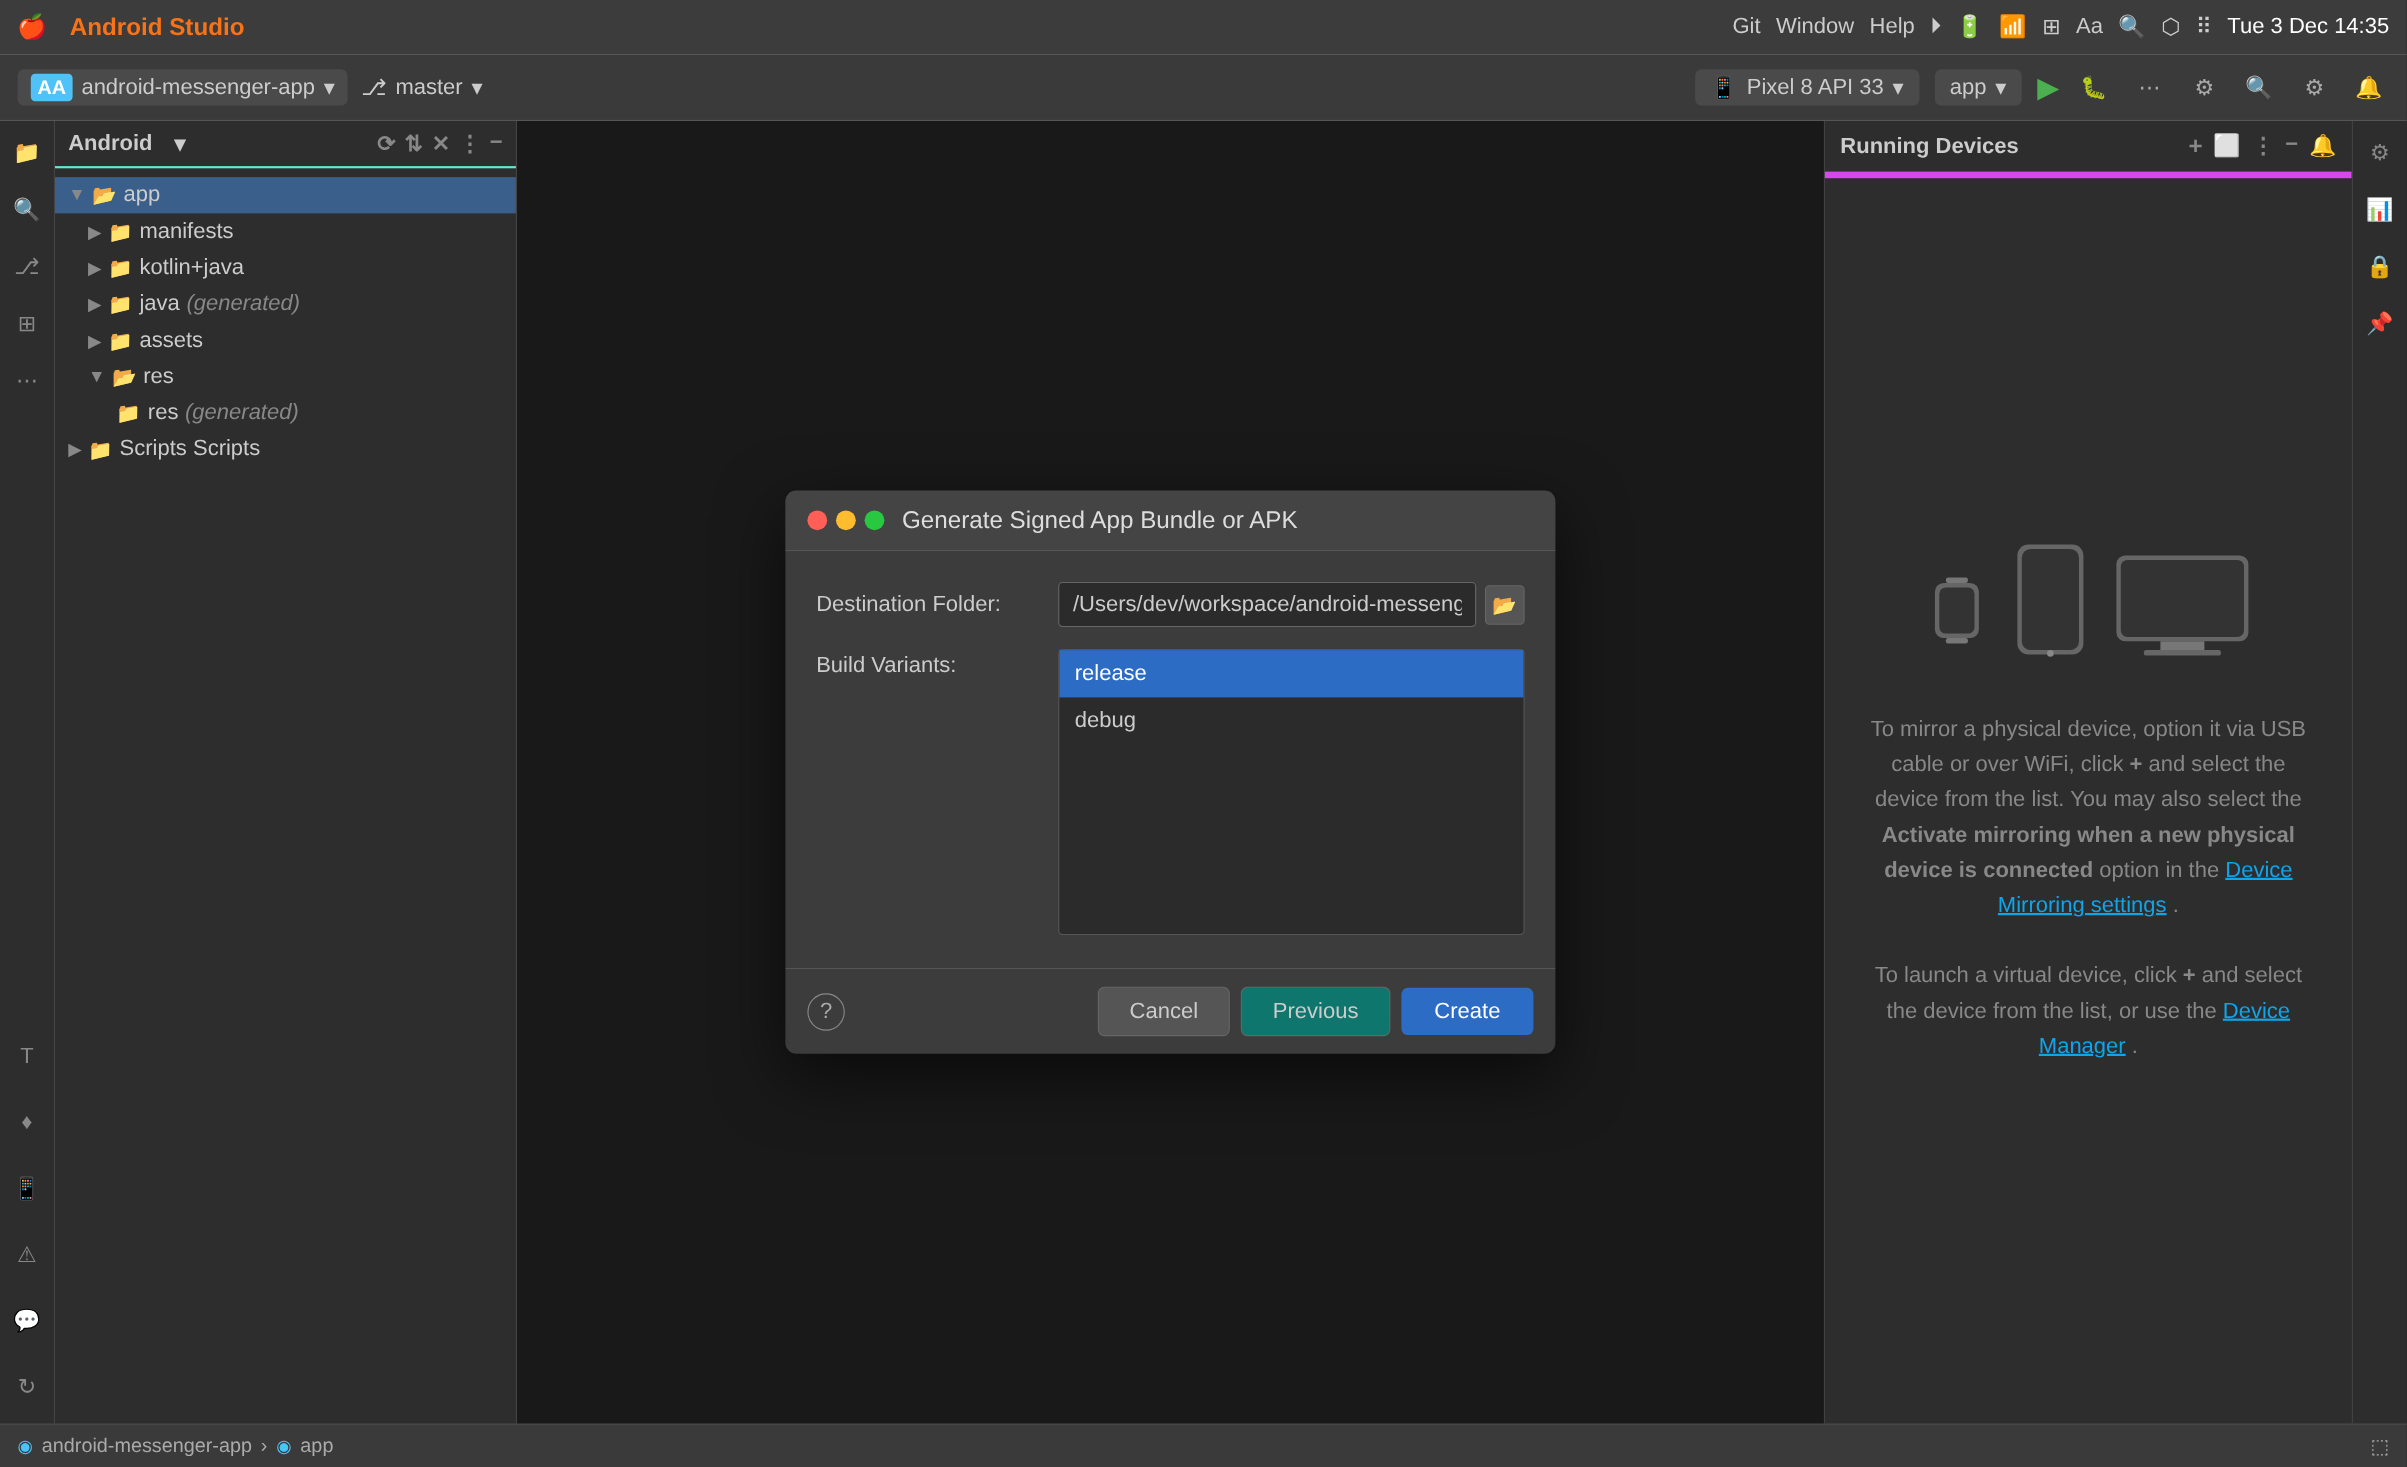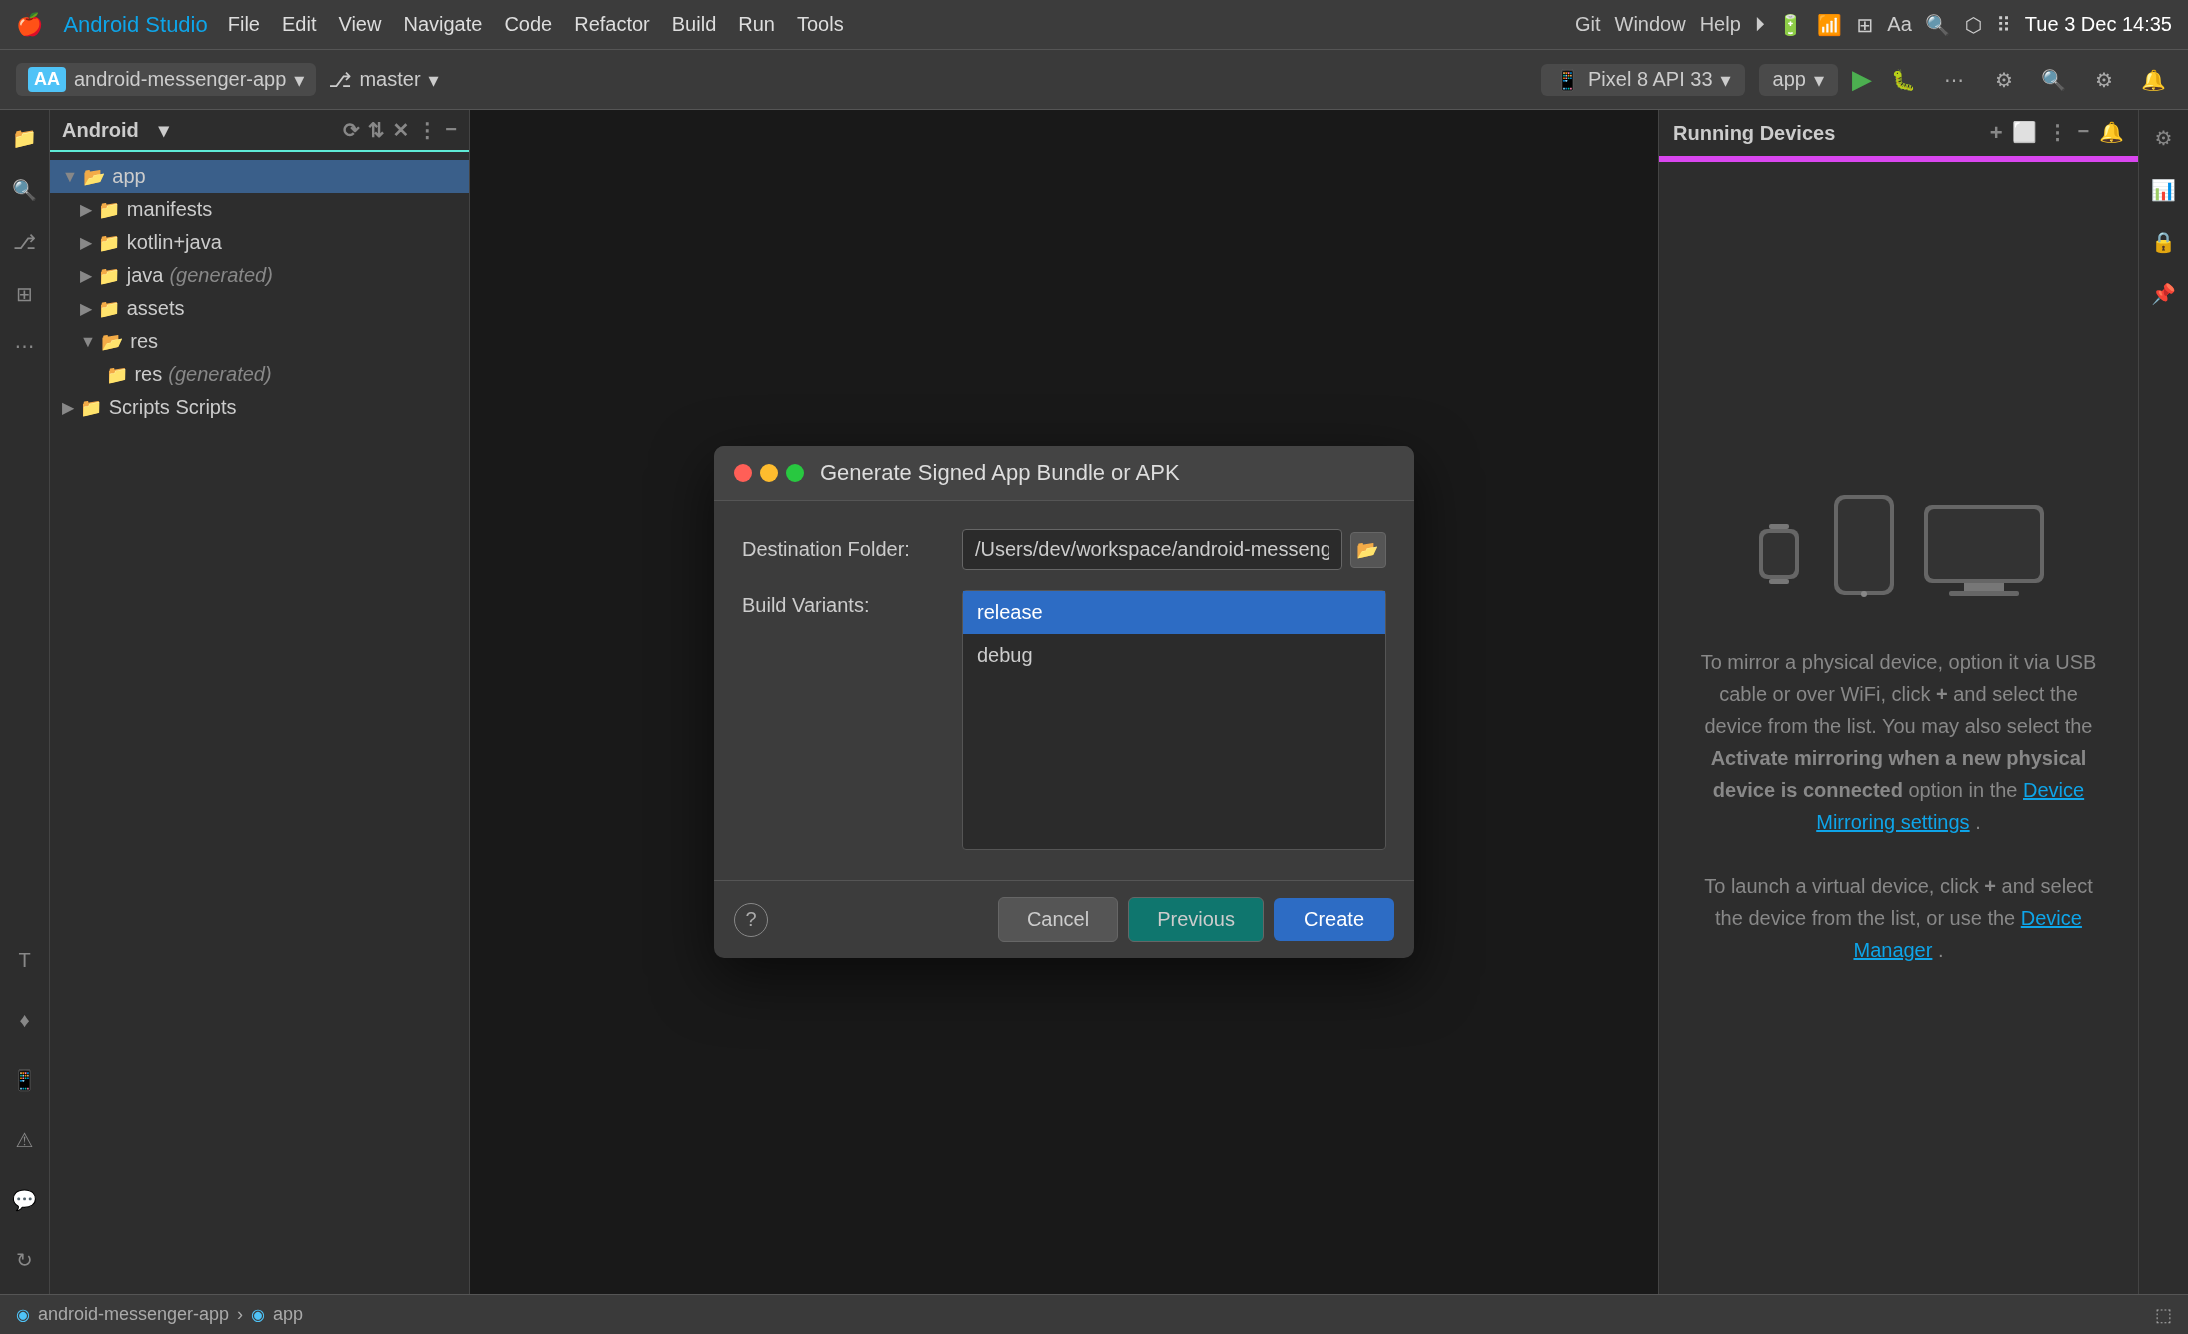--- a/index.html
+++ b/index.html
@@ -21,22 +21,22 @@
       height: 50px;
       padding: 0 16px;
       gap: 20px;
       border-bottom: 1px solid #555;
     }
     .menu-bar-apple {
       font-size: 22px;
       color: #ccc;
     }
     .menu-bar-app-name {
-      font-weight: normal;
-      color: #0ea5e9;
+      font-weight: bold;
+      color: #f97316;
       font-size: 22px;
     }
     .menu-bar-items {
       display: flex;
       gap: 22px;
       font-size: 20px;
       color: #ddd;
     }
     .menu-bar-right {
       margin-left: auto;
@@ -437,31 +437,20 @@
       padding: 10px 30px;
       cursor: pointer;
     }
   </style>
 </head>
 <body>
 
 <div class="menu-bar">
   <span class="menu-bar-apple">🍎</span>
   <span class="menu-bar-app-name">Android Studio</span>
-  <div class="menu-bar-items">
-    <span>File</span>
-    <span>Edit</span>
-    <span>View</span>
-    <span>Navigate</span>
-    <span>Code</span>
-    <span>Refactor</span>
-    <span>Build</span>
-    <span>Run</span>
-    <span>Tools</span>
-  </div>
   <div class="menu-bar-right">
     <span>Git</span>
     <span>Window</span>
     <span>Help</span>
     <span>⏵</span>
     <span>🔋</span>
     <span>📶</span>
     <span>⊞</span>
     <span>Aa</span>
     <span>🔍</span>

